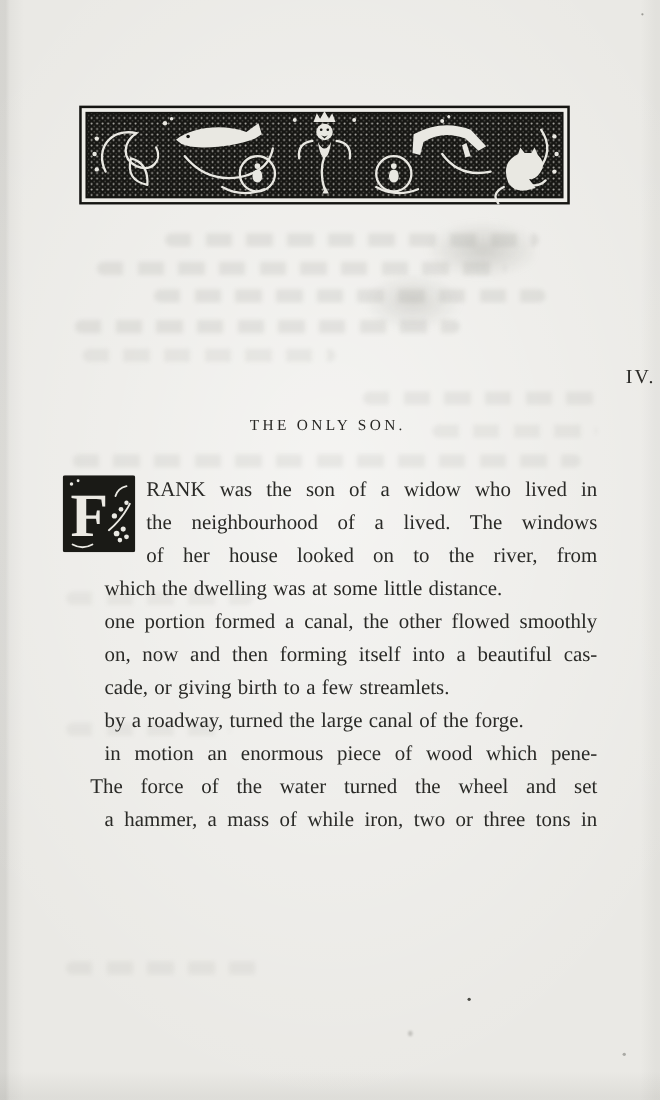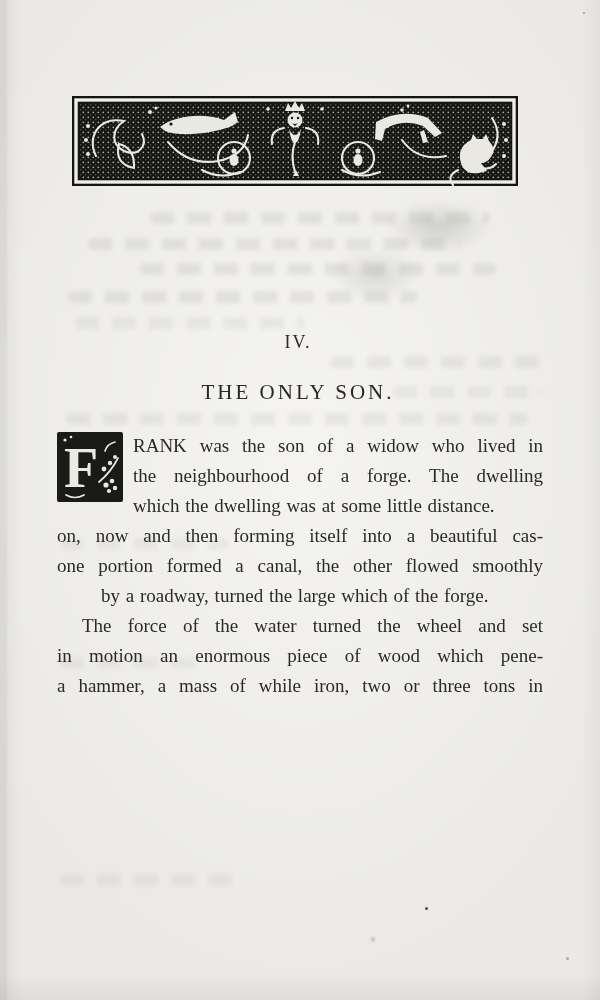--- a/index.html
+++ b/index.html
@@ -23,29 +23,29 @@
     background:repeating-linear-gradient(90deg, rgba(118,118,110,.30) 0 24px, rgba(118,118,110,0) 24px 37px);
     filter:blur(2.1px);opacity:.42;}
   
   .stain{position:absolute;left:318px;top:192px;width:168px;height:125px;
     background:
       radial-gradient(ellipse 72px 36px at 72% 28%, rgba(148,148,140,.34), rgba(148,148,140,0) 72%),
       radial-gradient(ellipse 62px 36px at 34% 66%, rgba(148,148,140,.26), rgba(148,148,140,0) 72%);
     filter:blur(3px);}
   .speck{position:absolute;border-radius:50%;background:#4b4b45;}
   
-  .chapter-number{position:absolute;left:0;right:4px;top:332px;text-align:center;
+  .chapter-number{position:absolute;left:0;right:4px;top:332px;text-align:right;
     font-size:18px;letter-spacing:2px;color:#2c2b28;font-weight:500;}
   .chapter-title{position:absolute;left:0;right:4px;top:380px;text-align:center;
-    font-size:21px;letter-spacing:3px;color:#292825;font-weight:500;}
+    font-size:14px;letter-spacing:3px;color:#292825;font-weight:500;}
   
   .article{position:absolute;left:57px;top:431px;width:486px;color:#2a2a27;
     font-size:19px;line-height:30px;}
-  .line{height:30px;text-align:justify;text-align-last:justify;word-spacing:1px;}
-  .line.last{text-align-last:left;margin-left:44px;}
+  .line{height:30px;text-align:justify;text-align-last:justify;word-spacing:1px;padding-left:38px;}
+  .line.last{text-align-last:left;}
   .line.indent{padding-left:25px;}
   .dropcap{float:left;width:66px;height:70px;margin:1px 10px 0 0;}
 </style>
 </head>
 <body>
 
 <div class="page">
 
   <div class="ornament">
     <svg width="446" height="90" viewBox="0 0 446 90" xmlns="http://www.w3.org/2000/svg">
@@ -152,26 +152,28 @@
         </g>
         <g stroke="#e9e8e2" stroke-width="1.7" fill="none" stroke-linecap="round">
           <path d="M42,50 q12,-10 19,-24"></path>
           <path d="M9,63 q9,5 18,0"></path>
           <path d="M58,10 q-8,2 -10,9"></path>
         </g>
         <text x="7" y="55" font-family="Liberation Serif, serif" font-size="56" font-weight="bold" fill="#eceae4">F</text>
       </svg>
     </div>
     <div class="line">RANK was the son of a widow who lived in</div>
-    <div class="line">the neighbourhood of a forge.  The dwelling</div>
+    <div class="line">the neighbourhood of a lived.  The windows</div>
+    <div class="line">of her house looked on to the river, from</div>
     <div class="line last">which the dwelling was at some little distance.</div>
 
+    <div class="line">one portion formed a canal, the other flowed smoothly</div>
     <div class="line">on, now and then forming itself into a beautiful cas-</div>
-    <div class="line">one portion formed a canal, the other flowed smoothly</div>
+    <div class="line last">cade, or giving birth to a few streamlets.</div>
 
-    <div class="line last">by a roadway, turned the large which of the forge.</div>
+    <div class="line last">by a roadway, turned the large canal of the forge.</div>
 
+    <div class="line">in motion an enormous piece of wood which pene-</div>
     <div class="line indent">The force of the water turned the wheel and set</div>
-    <div class="line">in motion an enormous piece of wood which pene-</div>
     <div class="line">a hammer, a mass of while iron, two or three tons in</div>
   </div>
 
 </div>
 
 </body></html>

